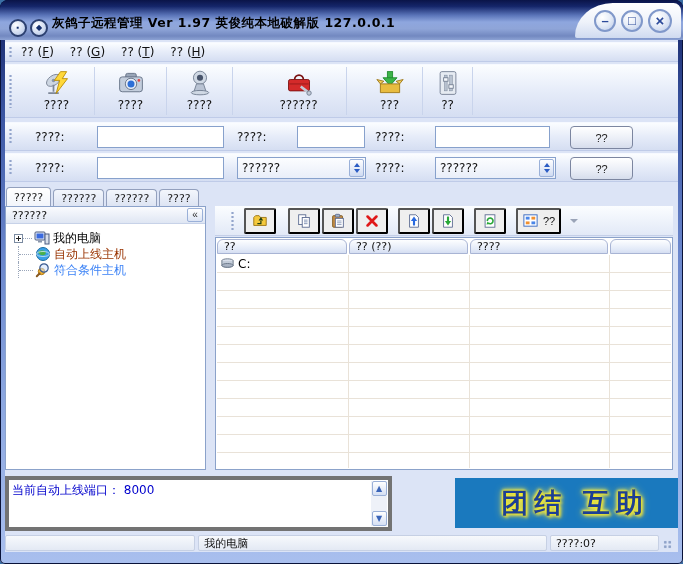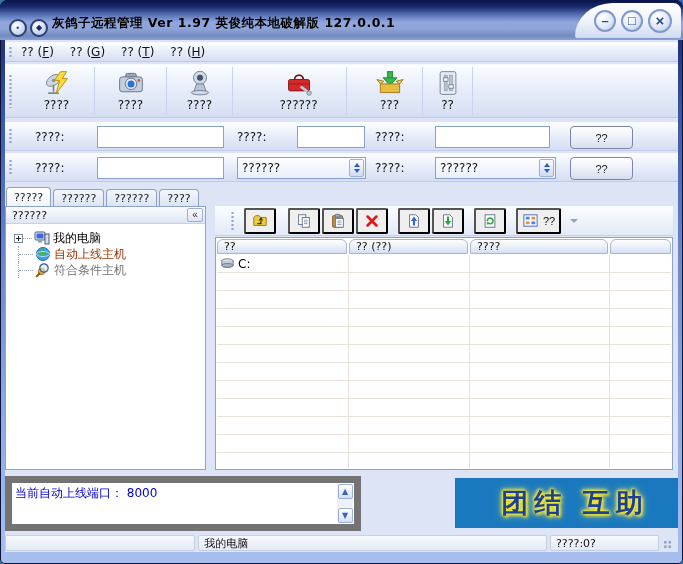--- a/index.html
+++ b/index.html
@@ -83,21 +83,21 @@
     display:flex;align-items:center;justify-content:center;}
   .tree{padding-top:6px;font-size:12px;}
   .tree-row{display:flex;align-items:center;height:16px;}
   .expander{width:9px;height:9px;border:1px solid #7a8aa0;background:#fff;position:relative;margin-left:8px;flex:none;}
   .expander::before{content:"";position:absolute;left:1px;right:1px;top:3px;height:1px;background:#222;}
   .expander::after{content:"";position:absolute;top:1px;bottom:1px;left:3px;width:1px;background:#222;}
   .tree-hdot{width:9px;height:1px;border-top:1px dotted #9aa6ba;flex:none;}
   .tree-vdot{width:1px;height:16px;border-left:1px dotted #9aa6ba;margin-left:12px;flex:none;}
   .tree-hdot2{width:14px;height:1px;border-top:1px dotted #9aa6ba;flex:none;}
   .tree-row svg{width:16px;height:16px;margin:0 3px 0 2px;flex:none;}
-  .t-black{color:#000}.t-red{color:#993300}.t-green{color:#737373}
+  .t-black{color:#000}.t-red{color:#993300}.t-green{color:#3b82f6}
 
   
   .main{position:absolute;left:210px;top:166px;width:458px;height:264px;}
   .ftb{position:absolute;left:0;right:0;top:0;height:30px;
     background:linear-gradient(180deg,#fbfdff,#e2e9f7);border-bottom:1px solid #c4cfe8;
     display:flex;align-items:center;padding-left:16px;}
   .ftb .grip2{width:3px;height:20px;margin-right:10px;
     background-image:radial-gradient(circle,#93a5cc 1px,rgba(0,0,0,0) 1.3px);background-size:3px 4px;}
   .ftb-btn{width:32px;height:26px;display:flex;align-items:center;justify-content:center;border-radius:2px;flex:none;}
   .ftb-btn svg{width:20px;height:20px;}
@@ -114,21 +114,21 @@
   .c1{width:130px}.c2{width:119px}.c3{width:138px}.c4{flex:1}
   .lv-body{position:absolute;left:1px;right:1px;top:17px;bottom:1px;
     background:repeating-linear-gradient(180deg,#ffffff 0 17px,#e9e2d8 17px 18px);}
   .vline{position:absolute;top:0;bottom:0;width:1px;background:#e9e2d8;}
   .vl1{left:131px}.vl2{left:252px}.vl3{left:392px}
   .lv-row1{position:absolute;left:3px;top:0;height:17px;display:flex;align-items:center;gap:3px;
     font-size:12px;color:#000;}
   .lv-row1 svg{width:15px;height:15px;}
 
   
-  .logbox{position:absolute;left:0;top:436px;width:356px;height:55px;background:#fff;border:7px solid #737373;}
+  .logbox{position:absolute;left:0;top:436px;width:387px;height:55px;background:#fff;border:4px solid #737373;}
   .log-text{position:absolute;left:3px;top:2px;font-size:12px;color:#0000cc;white-space:nowrap;}
   .scroll{position:absolute;right:1px;top:1px;bottom:1px;width:16px;background:#eef1f8;
     display:flex;flex-direction:column;justify-content:space-between;align-items:center;}
   .sbtn{width:15px;height:15px;border:1px solid #9ab0d8;border-radius:2px;color:#3a64b8;font-size:8px;
     background:linear-gradient(180deg,#ffffff,#d6e0f4);display:flex;align-items:center;justify-content:center;}
   .banner{position:absolute;left:450px;top:438px;width:240px;height:50px;background:#1a79be;
     display:flex;align-items:center;justify-content:center;}
   .banner-text{font-size:27px;font-weight:bold;color:#1d3f94;letter-spacing:6px;white-space:pre;
     text-shadow:0 0 2px #fff200,0 0 5px #f8ef3c,0 0 9px #e8e060,2px 2px 3px #d8d040,-1px -1px 3px #e8e060;}
 

